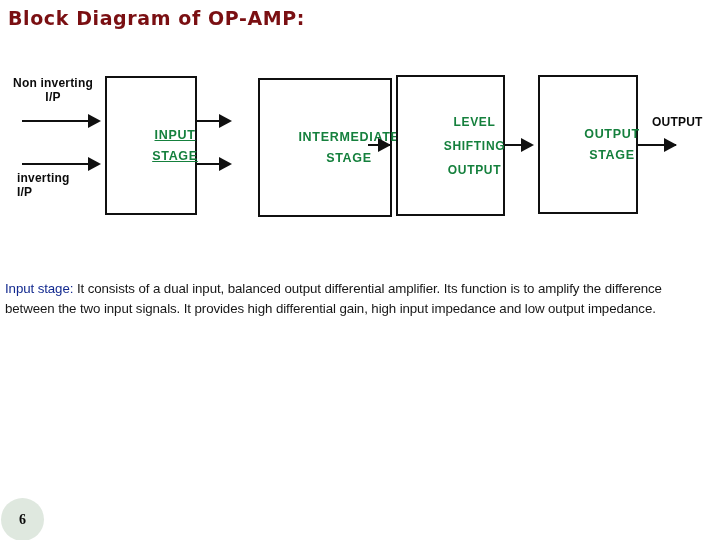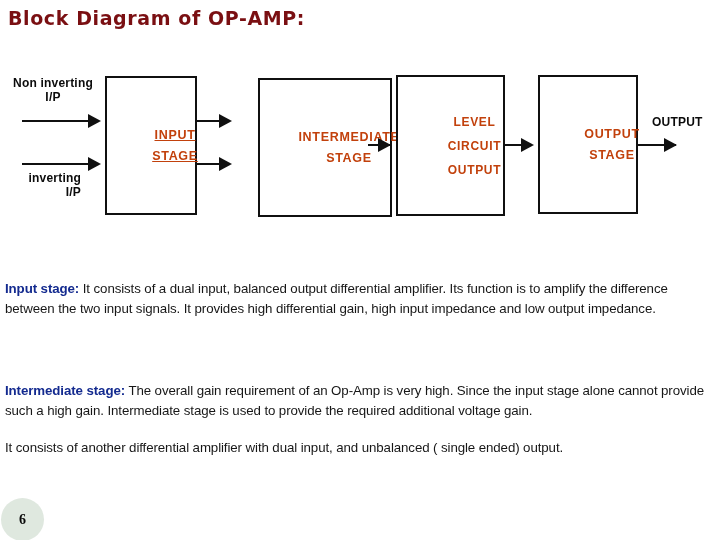--- a/index.html
+++ b/index.html
@@ -45,21 +45,21 @@
 
   .blk {
     position: absolute;
     border: 2px solid #101010;
     background: #ffffff;
     box-sizing: border-box;
     display: flex;
     flex-direction: column;
     align-items: center;
     justify-content: center;
-    color: #c2410c;
+    color: #15803d;
     font-family: "Liberation Sans", sans-serif;
     font-weight: bold;
     font-size: 12.5px;
     letter-spacing: 0.7px;
     line-height: 1.65;
     text-align: center;
     padding-left: 48px;
   }
   .blk span { display: block; }
 
@@ -106,40 +106,40 @@
   .edge-label {
     position: absolute;
     font-family: "Liberation Sans", sans-serif;
     font-weight: bold;
     font-size: 12px;
     color: #0b0b0b;
     line-height: 1.15;
     letter-spacing: 0.2px;
   }
   #lbl-noninv { left: 5px;  top: 17px; text-align: center; width: 96px; }
-  #lbl-inv    { left: 3px;  top: 112px; text-align: right; width: 78px; }
+  #lbl-inv    { left: 17px;  top: 112px; text-align: left; width: 78px; }
   #lbl-output { left: 652px; top: 56px; }
 
   
   .body-text {
     position: absolute;
     left: 5px;
     width: 710px;
     font-family: "Liberation Sans", sans-serif;
     font-size: 13.3px;
     color: #171717;
     line-height: 1.48;
     letter-spacing: -0.1px;
   }
   #para-input        { top: 266px; }
   #para-intermediate { top: 368px; }
   #para-extra        { top: 425px; }
 
   .lead {
-    font-weight: bold;
+    font-weight: normal;
     color: #132a8f;
   }
 
   
   .page-badge {
     position: absolute;
     left: 1px;
     top: 498px;
     width: 43px;
     height: 43px;
@@ -190,21 +190,21 @@
     <div class="blk" id="blk-intermediate">
       <span>INTERMEDIATE</span>
       <span>STAGE</span>
     </div>
 
     <div class="line" id="line-sl"></div>
     <div class="arrowhead" id="ah-sl"></div>
 
     <div class="blk" id="blk-level">
       <span>LEVEL</span>
-      <span>CIRCUIT</span>
+      <span>SHIFTING</span>
       <span>OUTPUT</span>
     </div>
 
     <div class="line" id="line-lo"></div>
     <div class="arrowhead" id="ah-lo"></div>
 
     <div class="blk" id="blk-output">
       <span>OUTPUT</span>
       <span>STAGE</span>
     </div>
@@ -212,25 +212,19 @@
     <div class="line" id="line-out"></div>
     <div class="arrowhead" id="ah-out"></div>
     <div class="edge-label" id="lbl-output">OUTPUT</div>
 
   </div>
 
   <p class="body-text" id="para-input">
     <span class="lead">Input stage:</span><span> It consists of a dual input, balanced output differential amplifier. Its function is to amplify the difference between the two input signals. It provides high differential gain, high input impedance and low output impedance.</span>
   </p>
 
-  <p class="body-text" id="para-intermediate">
-    <span class="lead">Intermediate stage:</span><span> The overall gain requirement of an Op-Amp is very high. Since the input stage alone cannot provide such a high gain. Intermediate stage is used to provide the required additional voltage gain.</span>
-  </p>
-
-  <p class="body-text" id="para-extra">
-    <span>It consists of another differential amplifier with dual input, and unbalanced ( single ended) output.</span>
-  </p>
+
 
   <div class="page-badge">
     <span>6</span>
   </div>
 
 </div>
 
 </body></html>

